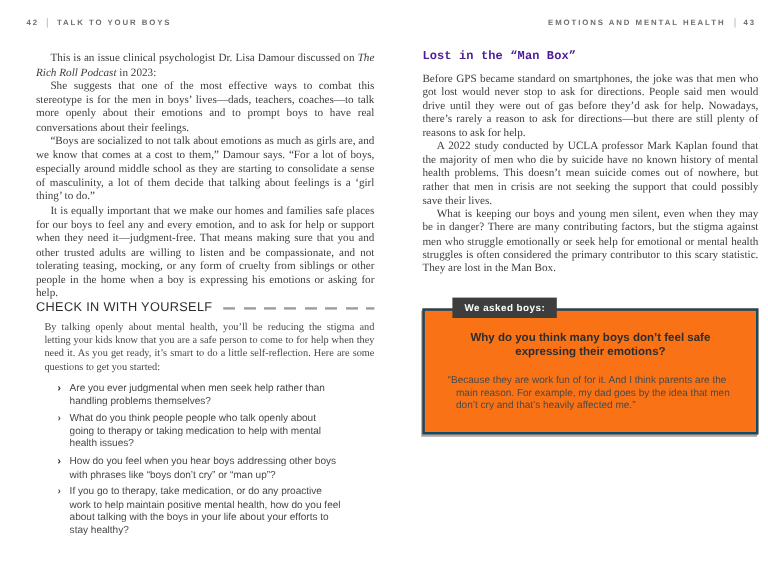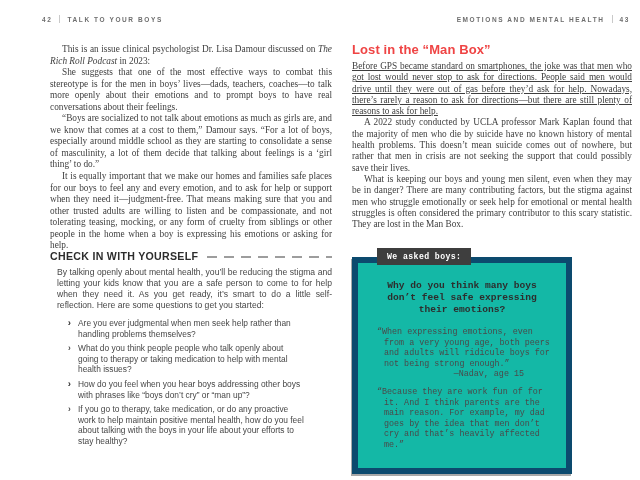--- a/index.html
+++ b/index.html
@@ -6,21 +6,21 @@
   html,body { width:640px; height:480px; }
   body {
     background:#ffffff;
     font-family:"Liberation Serif", serif;
     color:#3b3b3b;
     position:relative;
     overflow:hidden;
   }
   .spread { position:absolute; inset:0; background:#fff; }
   .page { position:absolute; top:0; height:480px; width:320px; }
-  .page-left  { left:0;margin-left:20px; }
+  .page-left  { left:0; }
   .page-right { left:320px; }
 
   
   .running-header {
     position:absolute; top:15px;
     font-family:"Liberation Sans", sans-serif;
     font-size:6.5px; letter-spacing:1.6px;
     color:#6e6e6e; font-weight:bold;
     display:flex; align-items:center; white-space:nowrap;
   }
@@ -31,72 +31,72 @@
   .header-left  { left:22px; }
   .header-right { right:10px; }
 
   
   .body-col-left {
     position:absolute; left:30px; top:44px; width:282px;
     font-size:9.3px; line-height:11.55px; text-align:justify;
     color:#3e3e3e;
   }
   .para { text-indent:12px; }
-  .para.no-indent { text-indent:0;text-decoration:underline; }
+  .para.no-indent { text-indent:0; }
   .italic { font-style:italic; }
 
   
   .checkin { position:absolute; left:30px; top:250px; width:282px;
     font-family:"Liberation Sans", sans-serif; color:#474747; }
   .checkin-heading-row { display:flex; align-items:center; }
   .checkin-heading {
-    font-size:10.6px; font-weight:bold; color:#2d2d2d;
+    font-size:10.6px; font-weight:normal; color:#2d2d2d;
     letter-spacing:0.3px; white-space:nowrap;
   }
   .dash-rule {
     flex:1; height:2px; margin-left:9px; margin-top:1px;
     background:repeating-linear-gradient(90deg,#9d9d9d 0 10px,transparent 10px 17px);
   }
   .checkin-intro {
     margin-top:5px; padding-left:7px;
-    font-size:8.6px; line-height:11px; text-align:justify;
+    font-size:8.6px; line-height:11px; text-align:justify;font-family:Liberation Serif, serif;
   }
   .question-list { margin-top:7px; padding-left:18px; list-style:none; }
   .question-list li {
     position:relative; width:236px; padding-left:10px;
     font-size:8.4px; line-height:10.6px; margin-bottom:4px;
   }
   .question-list li .bullet {
     position:absolute; left:0; top:0; font-weight:bold; color:#4a4a4a;
   }
 
   
   .section-heading {
     position:absolute; left:32px; top:42px;
-    font-family:Liberation Sans, sans-serif;
-    font-size:13px; font-weight:bold; color:#ef4444;
+    font-family:Liberation Mono, monospace;
+    font-size:10px; font-weight:bold; color:#4c1d95;
     letter-spacing:0.1px;
   }
   .body-col-right {
     position:absolute; left:32px; top:61px; width:280px;
     font-size:9.3px; line-height:11.3px; text-align:justify;
     color:#3e3e3e;
   }
 
-  .asked-wrap { position:absolute; left:32px; top:257px; width:220px;
-    font-family:Liberation Mono, monospace; }
+  .asked-wrap { position:absolute; left:32px; top:257px; width:280px;
+    font-family:Liberation Sans, sans-serif; }
   .asked-tag {
     position:absolute; top:-9px; left:25px; z-index:2;
     background:#3e3e3e; color:#ffffff;
     font-size:8.2px; font-weight:bold; letter-spacing:0.4px;
     padding:4px 10px 4px 10px;
   }
   .quote-box {
-    border:6px solid #0c4a6e;
-    background:#14b8a6;
+    border:2px solid #0c4a6e;
+    background:#f97316;
     box-shadow:-1px 2px 0 #a8a8a8;
     padding:17px 14px 10px 14px;
   }
   .box-question {
     font-size:9.6px; font-weight:bold; color:#2d2d2d;
     text-align:center; line-height:12px;
     max-width:212px; margin:0 auto 11px auto;
   }
   .quote { margin-bottom:7px; color:#4a4a4a; }
   .quote-text {
@@ -159,24 +159,20 @@
       <p class="para no-indent">Before GPS became standard on smartphones, the joke was that men who got lost would never stop to ask for directions. People said men would drive until they were out of gas before they’d ask for help. Nowadays, there’s rarely a reason to ask for directions—but there are still plenty of reasons to ask for help.</p>
       <p class="para">A 2022 study conducted by UCLA professor Mark Kaplan found that the majority of men who die by suicide have no known history of mental health problems. This doesn’t mean suicide comes out of nowhere, but rather that men in crisis are not seeking the support that could possibly save their lives.</p>
       <p class="para">What is keeping our boys and young men silent, even when they may be in danger? There are many contributing factors, but the stigma against men who struggle emotionally or seek help for emotional or mental health struggles is often considered the primary contributor to this scary statistic. They are lost in the Man Box.</p>
     </div>
 
     <div class="asked-wrap">
       <div class="asked-tag">We asked boys:</div>
       <div class="quote-box">
         <div class="box-question">Why do you think many boys don’t feel safe expressing their emotions?</div>
 
-        <div class="quote">
-          <div class="quote-text">“When expressing emotions, even from a very young age, both peers and adults will ridicule boys for not being strong enough.”</div>
-          <div class="quote-attr">—Nadav, age 15</div>
-        </div>
 
         <div class="quote">
         </div>
 
         <div class="quote">
           <div class="quote-text">“Because they are work fun of for it. And I think parents are the main reason. For example, my dad goes by the idea that men don’t cry and that’s heavily affected me.”</div>
         </div>
       </div>
     </div>
   </div>

